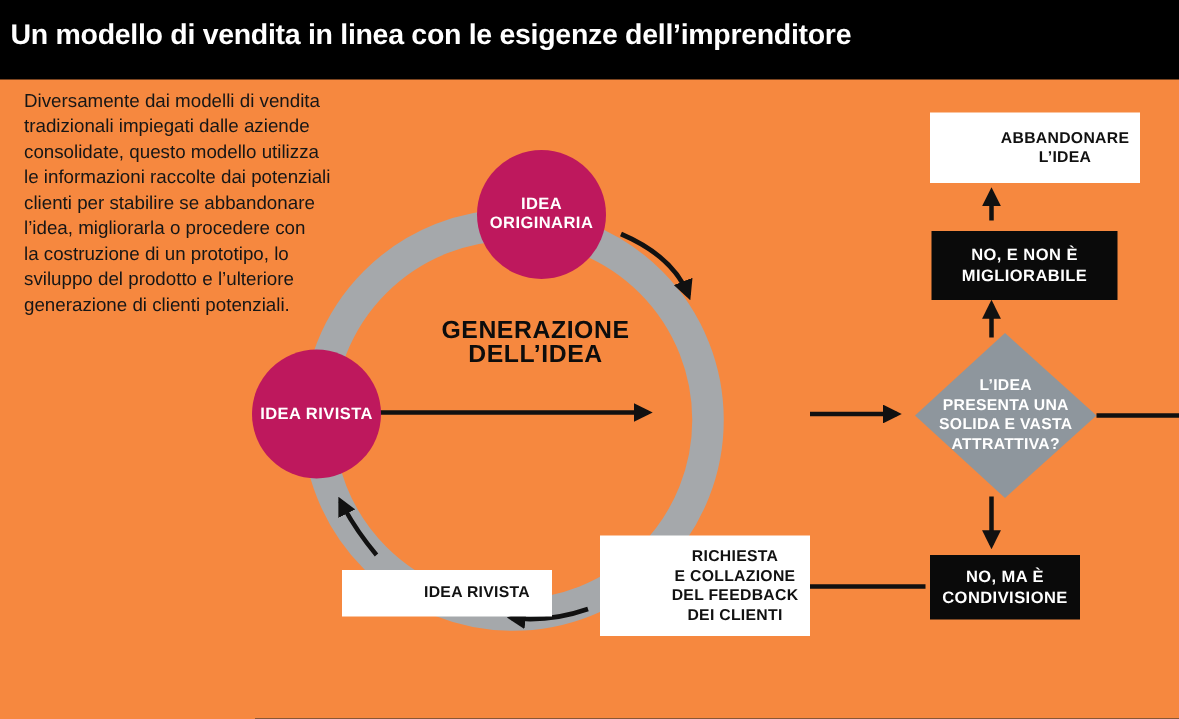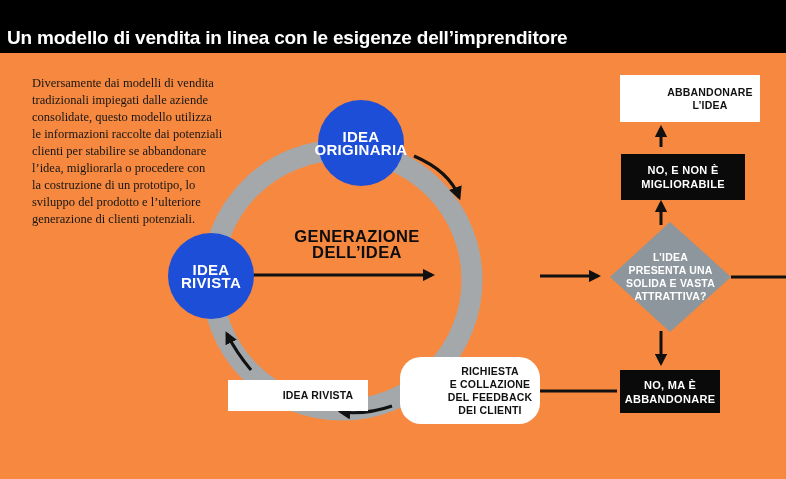--- a/index.html
+++ b/index.html
@@ -4,66 +4,66 @@
 <style>
   html,body{margin:0;padding:0;background:#333;}
   .screen{
     position:relative;width:786px;height:479px;overflow:hidden;
     background:#F6883F;
     font-family:"Liberation Sans",sans-serif;
   }
   
   .header{
     position:absolute;left:0;top:0;width:786px;height:53px;background:#000;
-    display:flex;align-items:flex-end;
+    display:flex;align-items:center;
   }
   .header h1{
     margin:0 0 5px 7px;color:#fff;font-size:19px;line-height:20px;
     font-weight:bold;letter-spacing:-0.2px;white-space:nowrap;
   }
   
   .intro{
-    position:absolute;left:16px;top:59px;width:276px;margin:16px;
-    font-family:Liberation Serif, serif;
+    position:absolute;left:16px;top:59px;width:276px;margin:0;
+    font-family:Liberation Sans, sans-serif;
     font-size:12.5px;line-height:17px;color:#161616;white-space:pre-line;
   }
   
   .lines{position:absolute;left:0;top:0;width:786px;height:479px;}
   
   .node{
     position:absolute;display:flex;align-items:center;justify-content:center;
     text-align:center;white-space:pre-line;font-weight:bold;
   }
   .circle-node{
-    background:#1d4ed8;border-radius:50%;color:#fff;
-    font-size:15px;line-height:13px;letter-spacing:0.3px;
+    background:#be185d;border-radius:50%;color:#fff;
+    font-size:11px;line-height:13px;letter-spacing:0.3px;
   }
   .white-box{
     background:#fff;color:#111;
     font-size:10.5px;line-height:13px;letter-spacing:0.2px;padding-left:40px;
   }
   .black-box{
     background:#0A0A0A;color:#fff;
     font-size:11px;line-height:14px;letter-spacing:0.3px;
   }
   .cycle-title{
-    position:absolute;left:262px;top:229px;width:190px;text-align:center;
+    position:absolute;left:262px;top:213px;width:190px;text-align:center;
     font-weight:800;font-size:16.5px;line-height:15.5px;letter-spacing:0.4px;
     color:#0D0D0D;white-space:pre-line;
   }
   .diamond-label{
     position:absolute;left:610px;top:251px;width:121px;text-align:center;
     color:#fff;font-weight:bold;font-size:10.5px;line-height:13px;
     letter-spacing:0.2px;white-space:pre-line;
   }
   
   .n-originaria{left:318px;top:100px;width:86px;height:86px;}
   .n-rivista-c{left:168px;top:233px;width:86px;height:86px;}
   .n-condivisione{left:442px;top:238px;width:98px;height:76px;}
-  .n-richiesta{left:400px;top:357px;width:100px;height:67px;border-radius:21px;}
+  .n-richiesta{left:400px;top:357px;width:100px;height:67px;}
   .n-rivista-b{left:228px;top:380px;width:100px;height:31px;}
   .n-abbandonare{left:620px;top:75px;width:100px;height:47px;}
   .n-no-non{left:621px;top:154px;width:124px;height:46px;}
   .n-no-ma{left:620px;top:370px;width:100px;height:43px;}
 </style>
 </head>
 <body>
 
 <div class="screen">
 
@@ -138,16 +138,16 @@
 L’IDEA</span>
   </div>
 
   <div class="node black-box n-no-non">
     <span>NO, E NON È
 MIGLIORABILE</span>
   </div>
 
   <div class="node black-box n-no-ma">
     <span>NO, MA È
-ABBANDONARE</span>
+CONDIVISIONE</span>
   </div>
 
 </div>
 
 </body></html>

